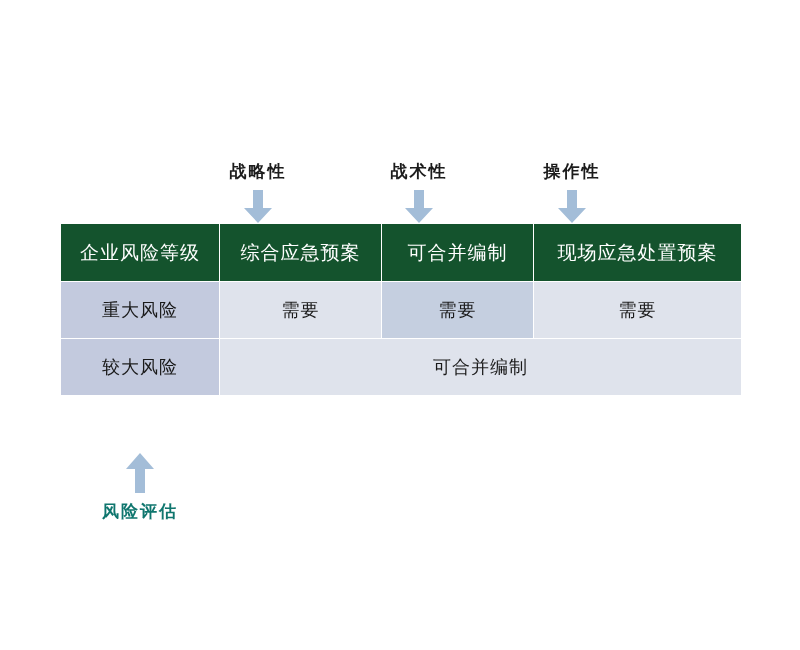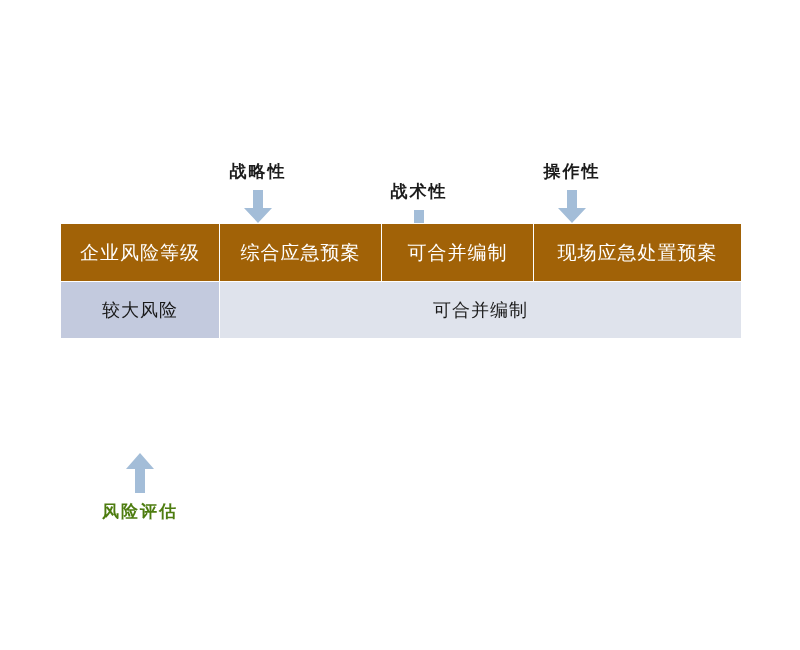--- a/index.html
+++ b/index.html
@@ -55,21 +55,21 @@
   #risk-table td {
     padding: 0;
     margin: 0;
     text-align: center;
     vertical-align: middle;
     border: 1px solid #ffffff;
     font-family: "DejaVu Sans", "Liberation Sans", sans-serif;
   }
   #risk-table thead th {
     height: 57px;
-    background: #a16207;
+    background: #14532d;
     color: #ffffff;
     font-size: 19px;
     font-weight: 500;
     letter-spacing: 1px;
     white-space: nowrap;
   }
   #risk-table tbody td {
     height: 56px;
     background: #dfe3ec;
     color: #1a1a1a;
@@ -94,40 +94,40 @@
   }
   #bottom-annotation .up-arrow {
     display: block;
     margin: 0 auto;
     width: 30px;
     height: 42px;
   }
   #bottom-annotation .risk-label {
     margin-top: 6px;
     font-size: 17px;
-    color: #4d7c0f;
+    color: #0f766e;
     font-weight: 700;
     letter-spacing: 2px;
     font-family: Liberation Sans, sans-serif;
     white-space: nowrap;
   }
 </style>
 </head>
 <body>
 
 <div id="canvas">
 
   <div class="annotation" style="left:188px; top:163px;">
     <div class="annotation-label">战略性</div>
     <svg class="annotation-arrow" viewBox="0 0 30 34">
       <polygon points="10,0 20,0 20,18 29,18 15,33 1,18 10,18" fill="#a3bdd8"></polygon>
     </svg>
   </div>
 
-  <div class="annotation" style="left:349px; top:163px;margin-top:20px;">
+  <div class="annotation" style="left:349px; top:163px;">
     <div class="annotation-label">战术性</div>
     <svg class="annotation-arrow" viewBox="0 0 30 34">
       <polygon points="10,0 20,0 20,18 29,18 15,33 1,18 10,18" fill="#a3bdd8"></polygon>
     </svg>
   </div>
 
   <div class="annotation" style="left:502px; top:163px;">
     <div class="annotation-label">操作性</div>
     <svg class="annotation-arrow" viewBox="0 0 30 34">
       <polygon points="10,0 20,0 20,18 29,18 15,33 1,18 10,18" fill="#a3bdd8"></polygon>
@@ -144,20 +144,26 @@
     <thead>
       <tr>
         <th>企业风险等级</th>
         <th>综合应急预案</th>
         <th>可合并编制</th>
         <th>现场应急处置预案</th>
       </tr>
     </thead>
     <tbody>
       <tr>
+        <td class="row-head">重大风险</td>
+        <td>需要</td>
+        <td class="emphasis">需要</td>
+        <td>需要</td>
+      </tr>
+      <tr>
         <td class="row-head">较大风险</td>
         <td colspan="3">可合并编制</td>
       </tr>
     </tbody>
   </table>
 
   <div id="bottom-annotation">
     <svg class="up-arrow" viewBox="0 0 30 42">
       <polygon points="15,1 29,17 20,17 20,41 10,41 10,17 1,17" fill="#a3bdd8"></polygon>
     </svg>

